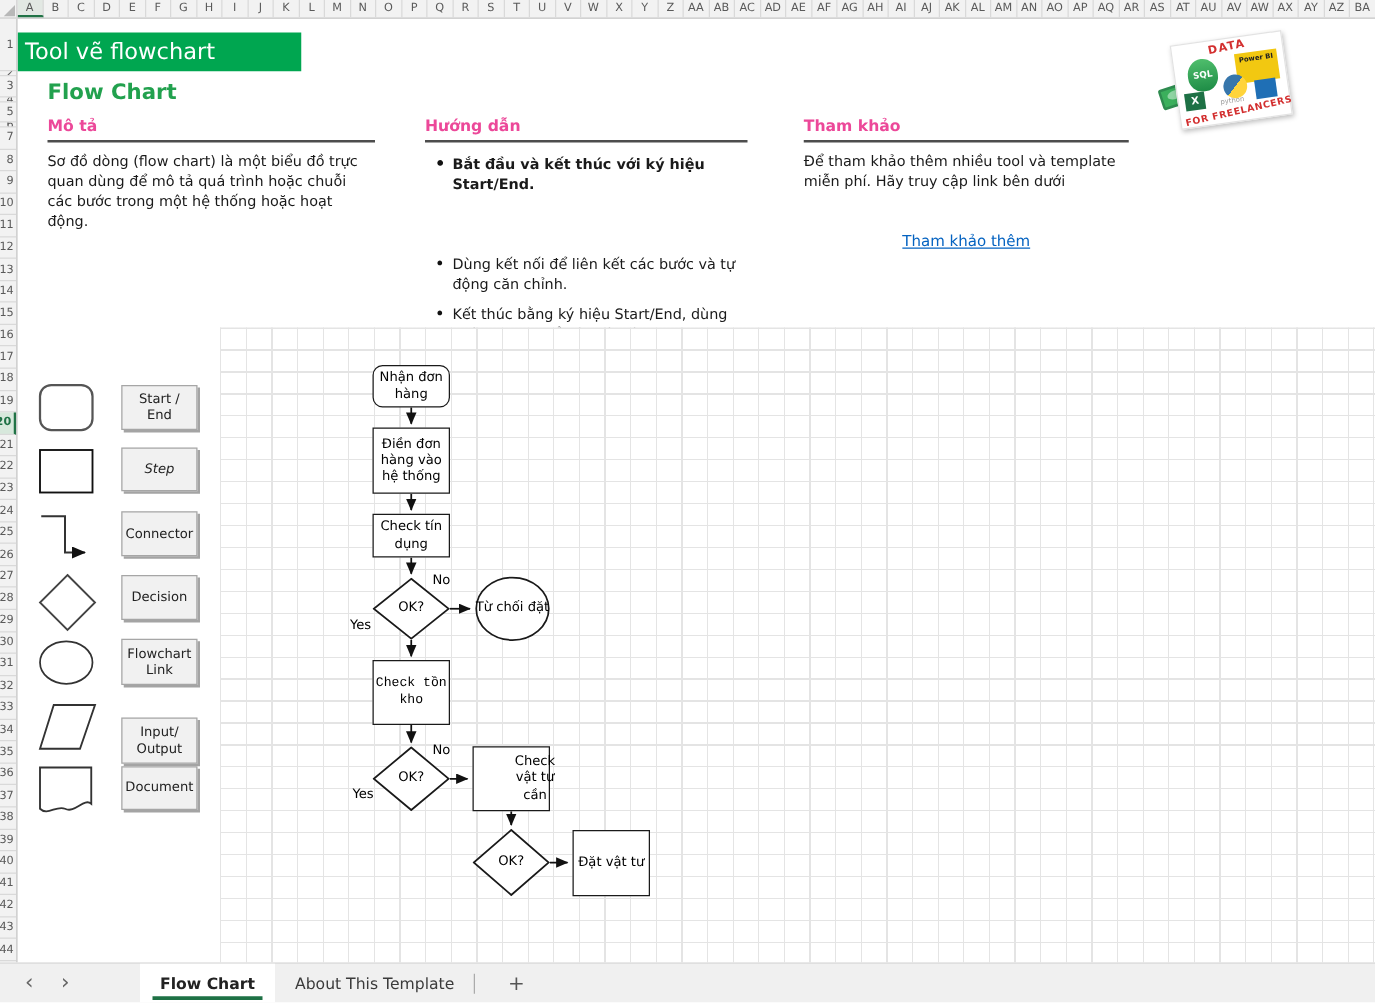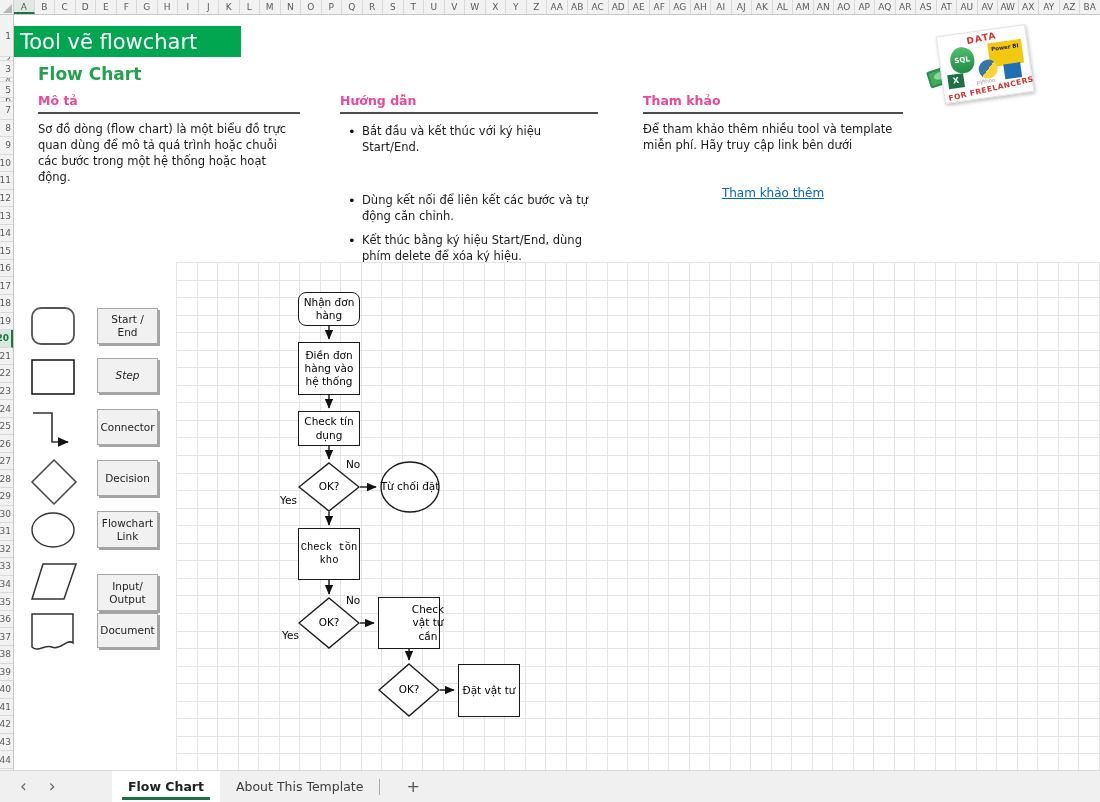--- a/index.html
+++ b/index.html
@@ -16,34 +16,34 @@
 
   .row-gutter { position:absolute; top:15px; left:0; width:14px; bottom:32px; background:#F2F2F2; border-right:1px solid #C6C6C6; z-index:5; overflow:hidden; }
   .rh { width:100%; height:17.55px; font-size:9px; color:#5A5A5A; text-align:right; padding-right:2px; border-bottom:1px solid #D9D9D9; display:flex; align-items:center; justify-content:flex-end; overflow:hidden; }
   .rh:nth-child(1){ height:42px; }
   .rh:nth-child(2),.rh:nth-child(4),.rh:nth-child(6){ height:4px; }
   .rh:nth-child(3){ height:17px; }
   .rh:nth-child(5){ height:16px; }
   .rh:nth-child(20){ background:#D7E8DC; color:#1E7145; font-weight:bold; border-right:2px solid #217346; }
 
   
-  .title-bar { position:absolute; left:14px; top:26px; width:227px; height:31px; background:#00A650; color:#fff; font-size:21px; display:flex; align-items:center; padding-left:6px; white-space:nowrap; overflow:hidden; }
+  .title-bar { position:absolute; left:14px; top:26px; width:227px; height:31px; background:#00A650; color:#fff; font-size:18px; display:flex; align-items:center; padding-left:6px; white-space:nowrap; overflow:hidden; }
   .page-heading { position:absolute; left:38px; top:64px; font-size:17px; font-weight:bold; color:#22A14E; }
 
   .section { position:absolute; top:93px; }
   .section-head { font-size:12.5px; font-weight:bold; color:#ec4899; padding-bottom:4px; border-bottom:2px solid #4d4d4d; }
   .sec-mota { left:38px; width:262px; }
   .sec-huongdan { left:340px; width:258px; }
   .sec-thamkhao { left:643px; width:260px; }
   .sec-body { font-size:11.5px; line-height:1.38; color:#1a1a1a; margin-top:8px; }
 
   .bullets { list-style:none; margin-top:10px; }
   .bullets li { position:relative; padding-left:22px; font-size:11.5px; line-height:1.35; margin-bottom:9px; }
   .bullets li::before { content:"•"; position:absolute; left:8px; top:-1px; font-size:13px; color:#111; }
-  .bullets li:nth-child(1){ margin-bottom:38px; }
+  .bullets li:nth-child(1){ margin-bottom:49px;font-weight:bold; }
 
   .ref-link-wrap { margin-top:28px; text-align:center; }
   .ref-link { color:#0563C1; font-size:12px; }
 
   
   .logo { position:absolute; left:926px; top:28px; width:115px; height:78px; z-index:3; }
   .logo-cash { position:absolute; left:2px; top:40px; width:26px; height:17px; background:#3BAF5C; border:2px solid #2E8B4F; border-radius:2px; transform:rotate(-18deg); }
   .logo-cash::after { content:""; position:absolute; left:4px; top:2px; width:13px; height:7px; background:#8FD4A3; border-radius:50%; }
   .logo-card { position:absolute; left:14px; top:2px; width:90px; height:68px; background:#fff; border:1px solid #e3e3e3; box-shadow:1px 2px 4px rgba(0,0,0,.25); transform:rotate(-8deg); padding:2px 3px; text-align:center; }
   .logo-top { color:#D32F2F; font-weight:bold; font-size:9px; letter-spacing:1px; transform:rotate(-4deg); }

